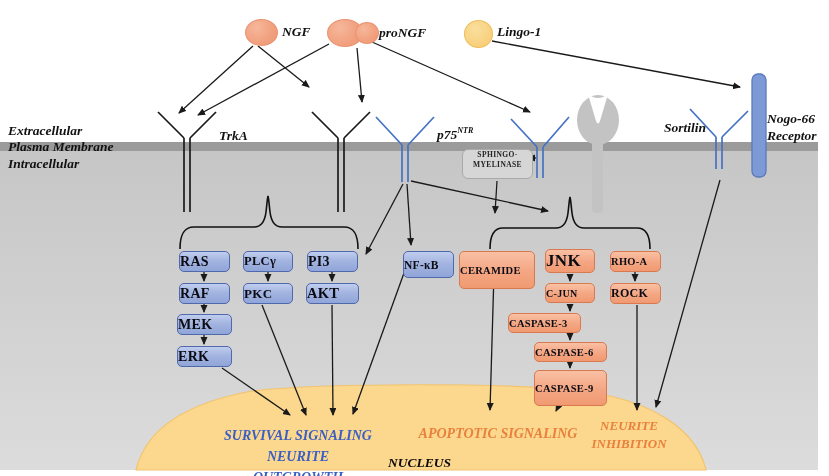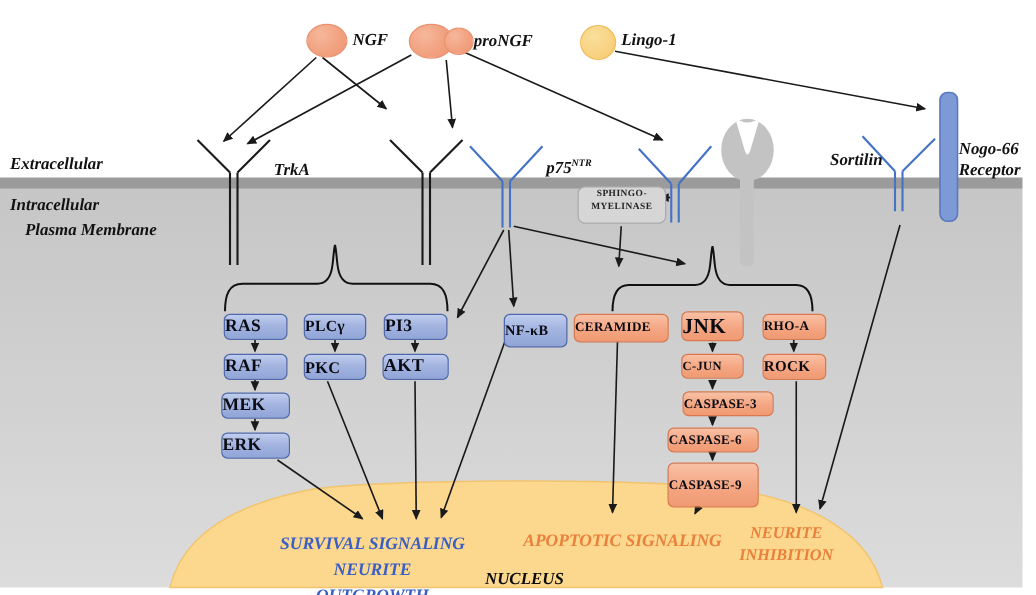--- a/index.html
+++ b/index.html
@@ -162,21 +162,21 @@
   <div class="blob orange abs" style="left:245px;top:19px;width:31px;height:25px;"></div>
   <div class="blob orange abs" style="left:327px;top:19px;width:34px;height:26px;"></div>
   <div class="blob orange abs" style="left:355px;top:22px;width:22px;height:20px;"></div>
   <div class="blob yellow abs" style="left:464px;top:20px;width:27px;height:26px;"></div>
 
   <div class="lbl ligand-lbl" style="left:282px;top:24px;">NGF</div>
   <div class="lbl ligand-lbl" style="left:379px;top:25px;">proNGF</div>
   <div class="lbl ligand-lbl" style="left:497px;top:24px;">Lingo-1</div>
 
   <div class="lbl region-lbl" style="left:8px;top:123px;">Extracellular</div>
-  <div class="lbl region-lbl" style="left:20px;top:139px;margin-top:37px;">Plasma Membrane</div>
+  <div class="lbl region-lbl" style="left:8px;top:139px;">Plasma Membrane</div>
   <div class="lbl region-lbl" style="left:8px;top:156px;">Intracellular</div>
 
   <div class="lbl receptor-lbl" style="left:219px;top:128px;">TrkA</div>
   <div class="lbl receptor-lbl" style="left:437px;top:126px;"><span>p75</span><sup class="small">NTR</sup></div>
   <div class="lbl receptor-lbl" style="left:616px;top:120px;margin-left:48px;">Sortilin</div>
   <div class="lbl receptor-lbl" style="left:767px;top:111px;">Nogo-66</div>
   <div class="lbl receptor-lbl" style="left:767px;top:128px;">Receptor</div>
 
   <div class="pbox gray" style="left:462px;top:149px;width:71px;height:30px;flex-direction:column;">
     <span>SPHINGO-</span>
@@ -186,24 +186,24 @@
   <div class="pbox blue" style="left:179px;top:251px;width:51px;height:21px;font-size:14px;">RAS</div>
   <div class="pbox blue" style="left:179px;top:283px;width:51px;height:21px;font-size:14px;">RAF</div>
   <div class="pbox blue" style="left:177px;top:314px;width:55px;height:21px;font-size:14px;">MEK</div>
   <div class="pbox blue" style="left:177px;top:346px;width:55px;height:21px;font-size:14px;">ERK</div>
   <div class="pbox blue" style="left:243px;top:251px;width:50px;height:21px;font-size:12.5px;">PLCγ</div>
   <div class="pbox blue" style="left:243px;top:283px;width:50px;height:21px;font-size:13px;">PKC</div>
   <div class="pbox blue" style="left:307px;top:251px;width:51px;height:21px;font-size:14px;">PI3</div>
   <div class="pbox blue" style="left:306px;top:283px;width:53px;height:21px;font-size:14.5px;">AKT</div>
   <div class="pbox blue" style="left:403px;top:251px;width:51px;height:27px;font-size:11.5px;">NF-κB</div>
 
-  <div class="pbox orange" style="left:459px;top:251px;width:76px;height:23px;font-size:10.5px;">CERAMIDE</div>
+  <div class="pbox orange" style="left:459px;top:251px;width:76px;height:38px;font-size:10.5px;">CERAMIDE</div>
   <div class="pbox orange" style="left:545px;top:249px;width:50px;height:24px;font-size:17px;">JNK</div>
   <div class="pbox orange" style="left:545px;top:283px;width:50px;height:20px;font-size:10px;">C-JUN</div>
-  <div class="pbox orange" style="left:546px;top:313px;width:73px;height:20px;font-size:10.5px;">CASPASE-3</div>
+  <div class="pbox orange" style="left:508px;top:313px;width:73px;height:20px;font-size:10.5px;">CASPASE-3</div>
   <div class="pbox orange" style="left:534px;top:342px;width:73px;height:20px;font-size:10.5px;">CASPASE-6</div>
   <div class="pbox orange" style="left:534px;top:370px;width:73px;height:36px;font-size:10.5px;">CASPASE-9</div>
   <div class="pbox orange" style="left:610px;top:251px;width:51px;height:21px;font-size:10.5px;">RHO-A</div>
   <div class="pbox orange" style="left:610px;top:283px;width:51px;height:21px;font-size:12px;">ROCK</div>
 
   <div class="outcome blue" style="left:222px;top:425px;width:152px;font-size:14px;line-height:21px;">
     <div>SURVIVAL SIGNALING</div>
     <div>NEURITE OUTGROWTH</div>
   </div>
   <div class="outcome orange" style="left:408px;top:426px;width:180px;font-size:14px;">APOPTOTIC SIGNALING</div>

